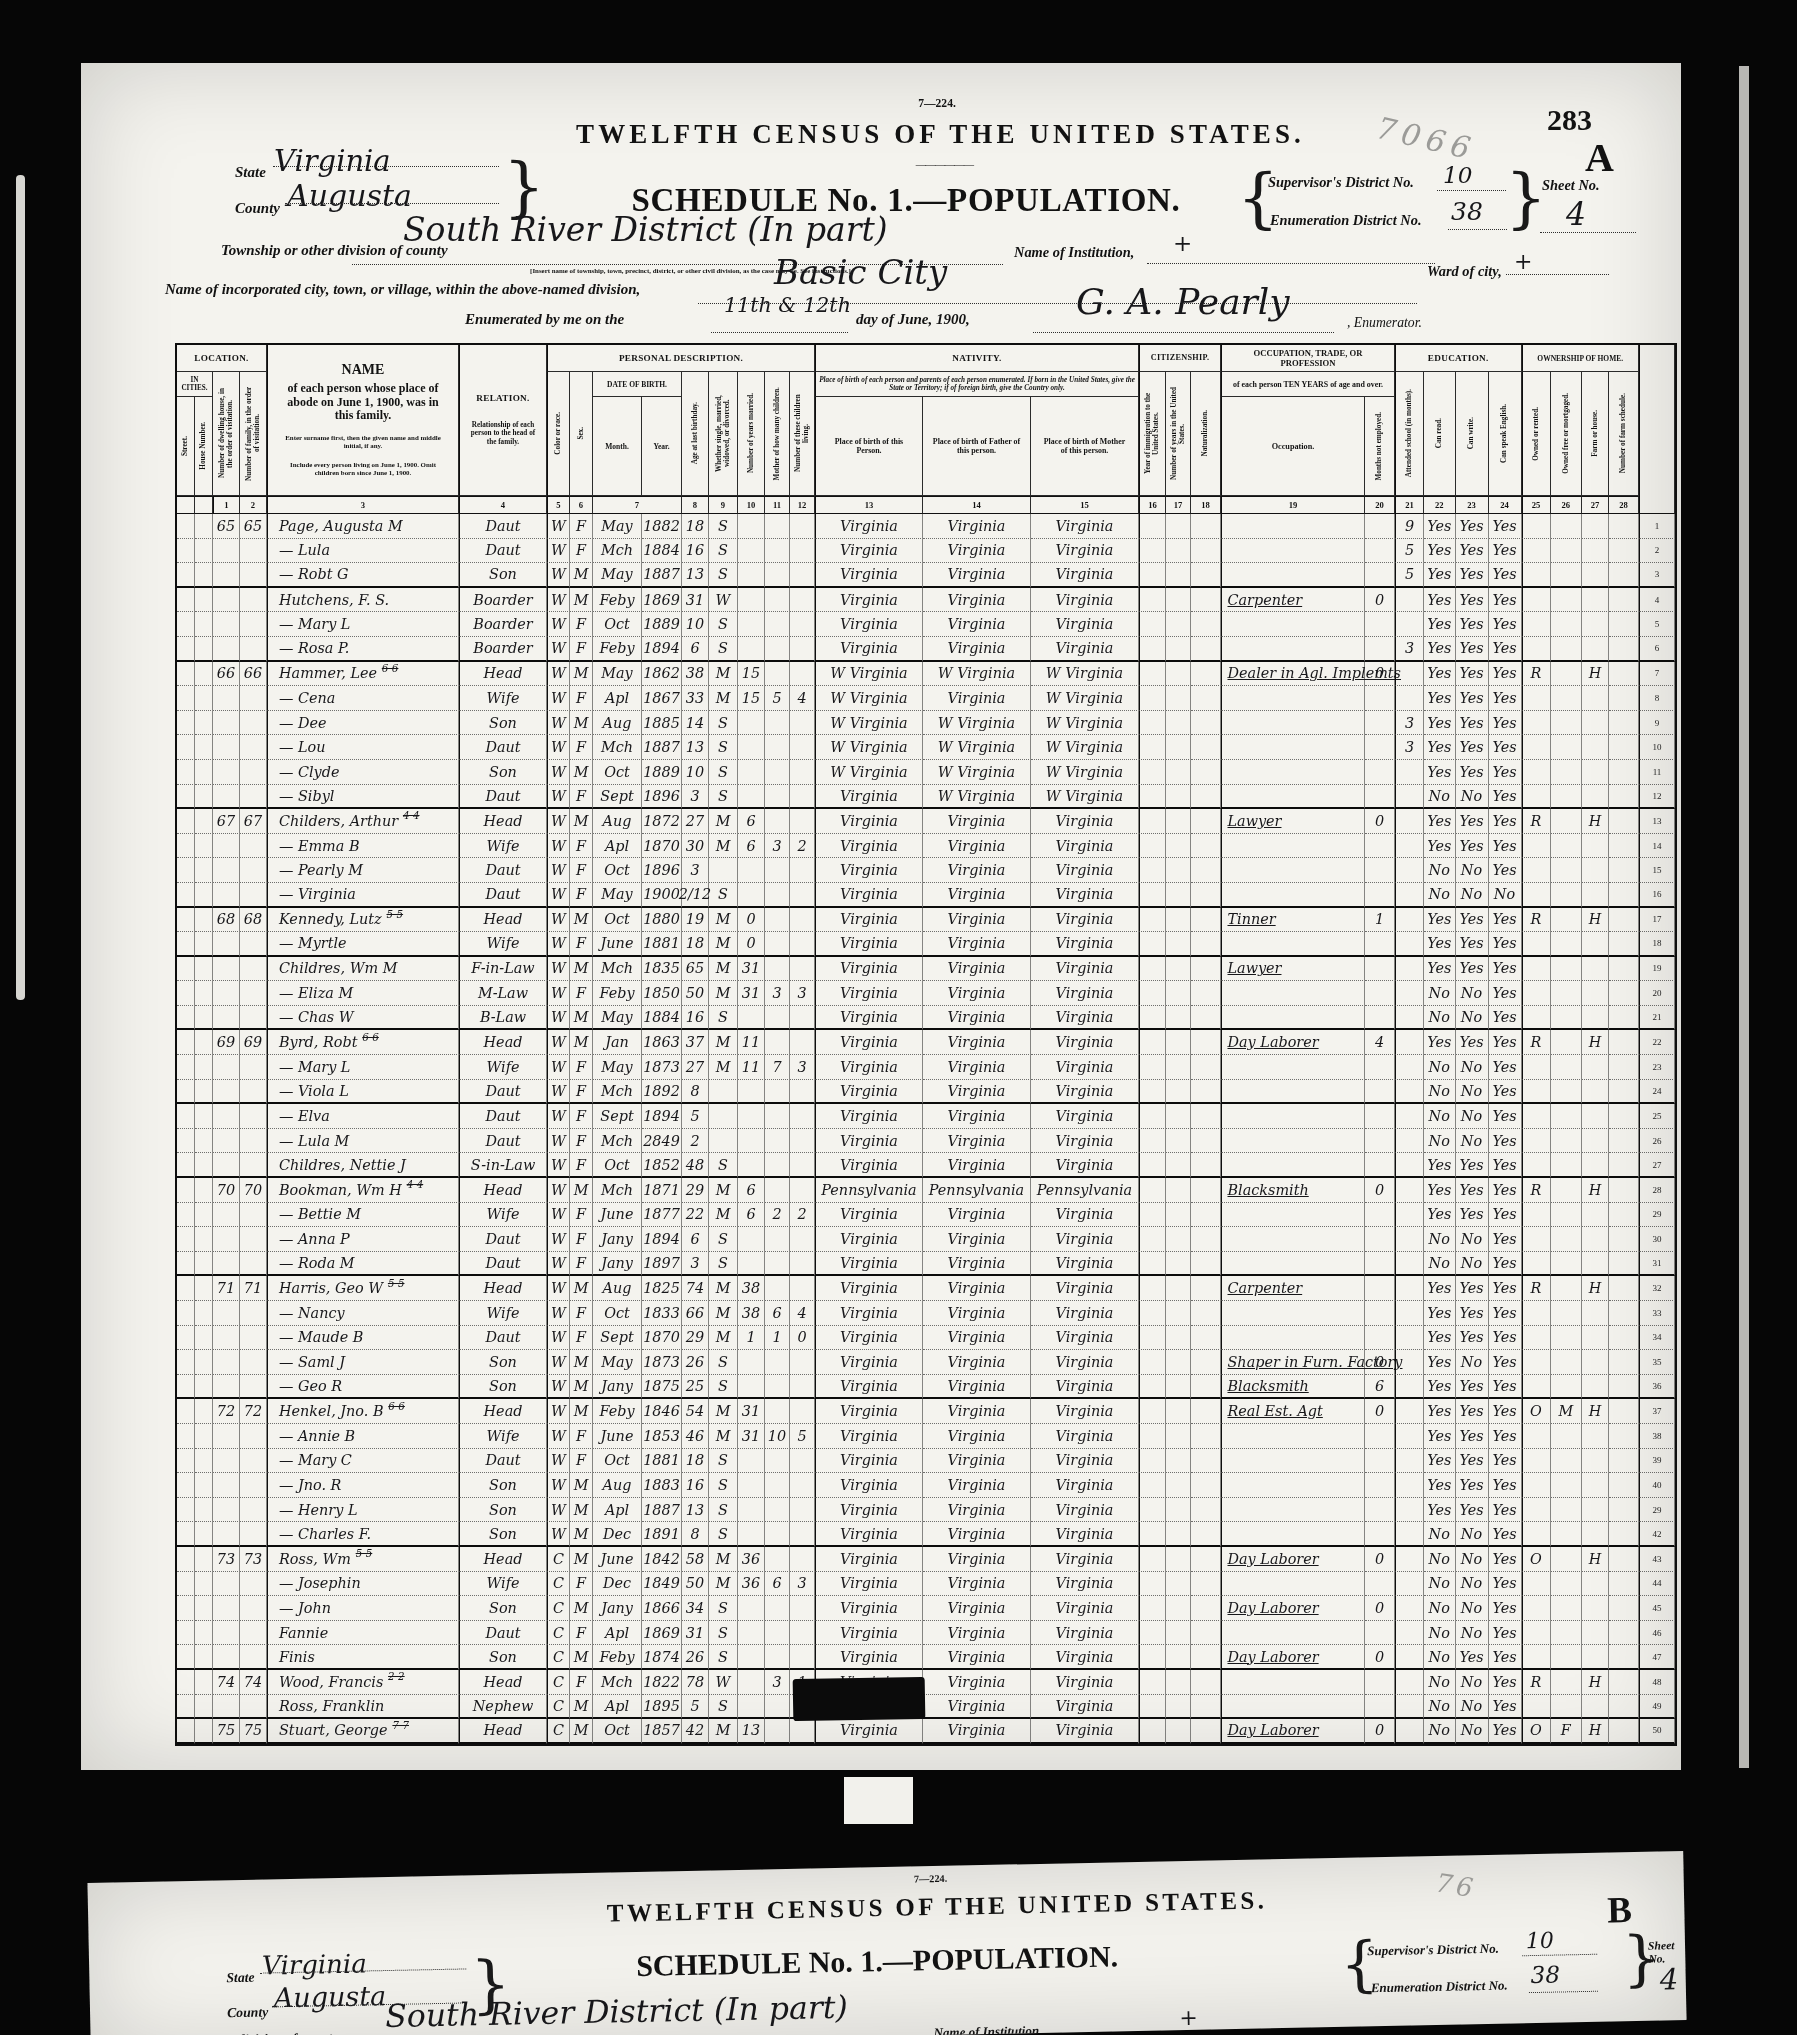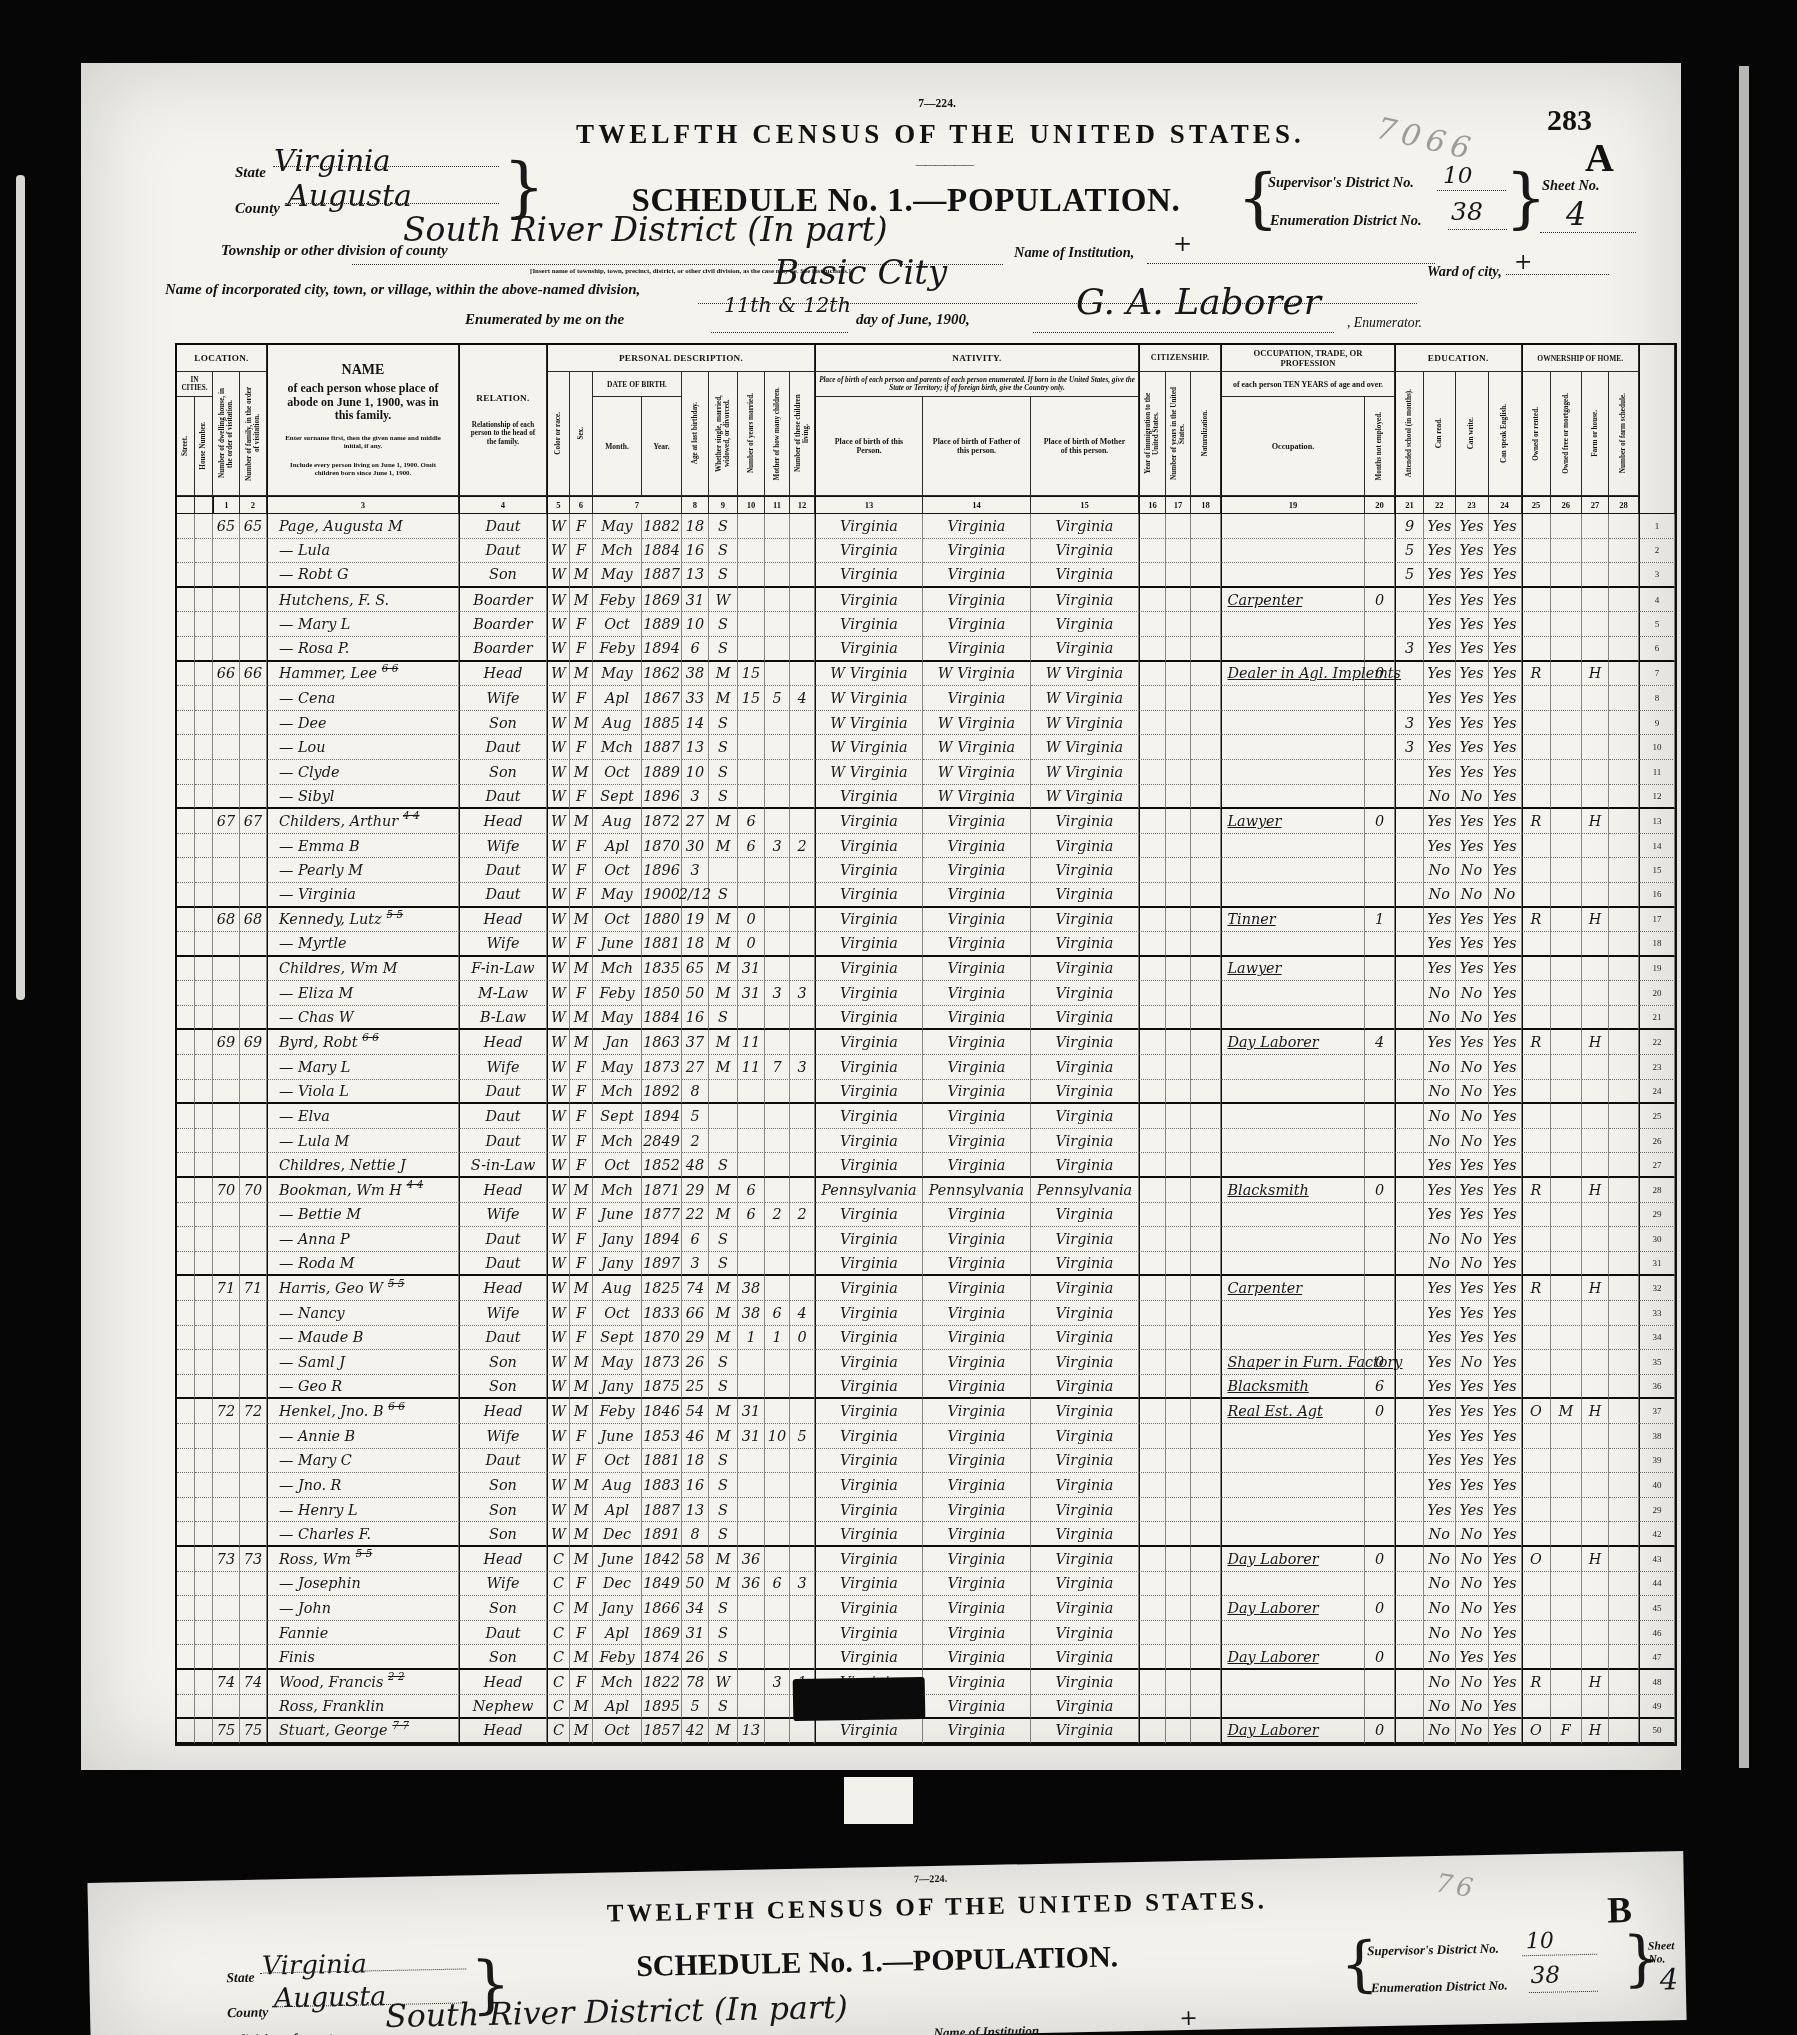--- a/index.html
+++ b/index.html
@@ -86,21 +86,21 @@
 
   <div class="abs it" style="left:84px;top:218px;font-size:15px;">Name of incorporated city, town, or village, within the above-named division,</div>
   <div class="abs hand" style="left:693px;top:189px;font-size:34px;">Basic City</div>
   <div class="abs dot" style="left:617px;top:240px;width:719px;"></div>
 
   <div class="abs it" style="left:384px;top:248px;font-size:15px;">Enumerated by me on the</div>
   <div class="abs hand" style="left:643px;top:230px;font-size:20.6px;">11th &amp; 12th</div>
   <div class="abs dot" style="left:630px;top:269px;width:137px;"></div>
   <div class="abs it" style="left:775px;top:248px;font-size:15px;">day of June, 1900,</div>
   <div class="abs dot" style="left:952px;top:269px;width:301px;"></div>
-  <div class="abs hand" style="left:995px;top:218px;font-size:36px;">G. A. Laborer</div>
+  <div class="abs hand" style="left:995px;top:218px;font-size:36px;">G. A. Pearly</div>
   <div class="abs it" style="left:1266px;top:252px;font-size:13.7px;font-weight:normal;">, Enumerator.</div>
 
   <div id="grid">
 
     <div class="hc gt" style="grid-column:1/5;grid-row:1;">LOCATION.</div>
     <div class="hc gl" style="grid-column:5/6;grid-row:1/4;padding:4.1px 6.9px;">
       <span style="font-size:14px;">NAME</span>
       <span class="sub" style="font-size:12px;margin-top:2.7px;">of each person whose place of abode on June 1, 1900, was in this family.</span>
       <span class="sub" style="margin-top:9.6px;">Enter surname first, then the given name and middle initial, if any.</span>
       <span class="sub" style="margin-top:9.6px;">Include every person living on June 1, 1900. Omit children born since June 1, 1900.</span>

